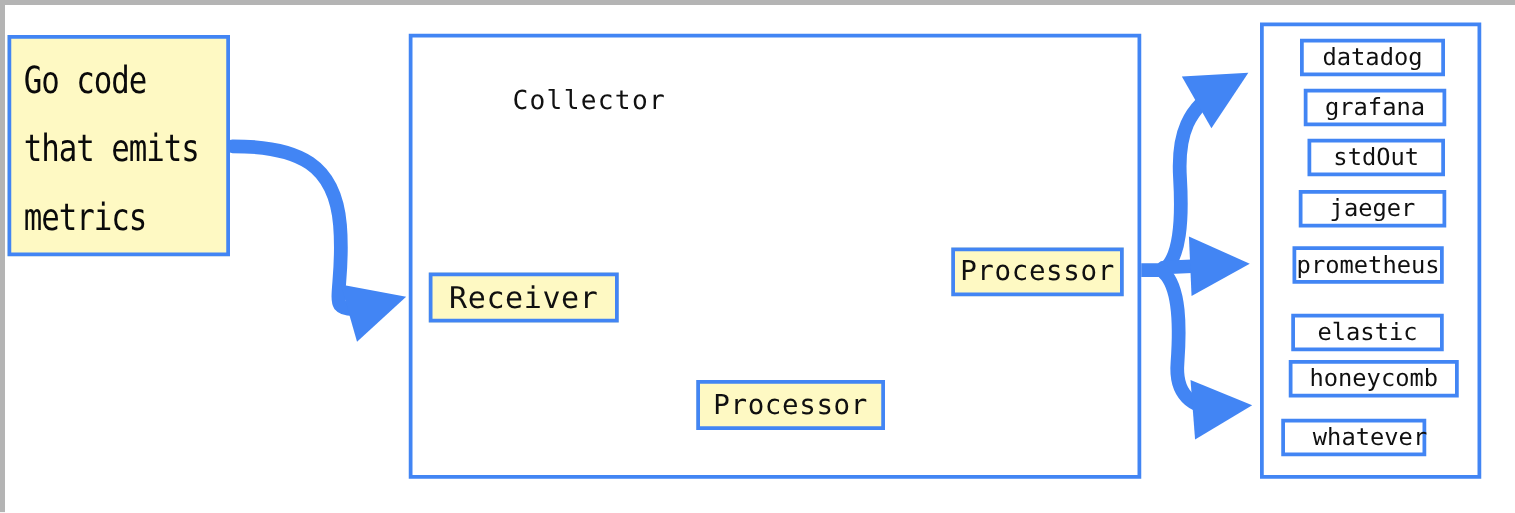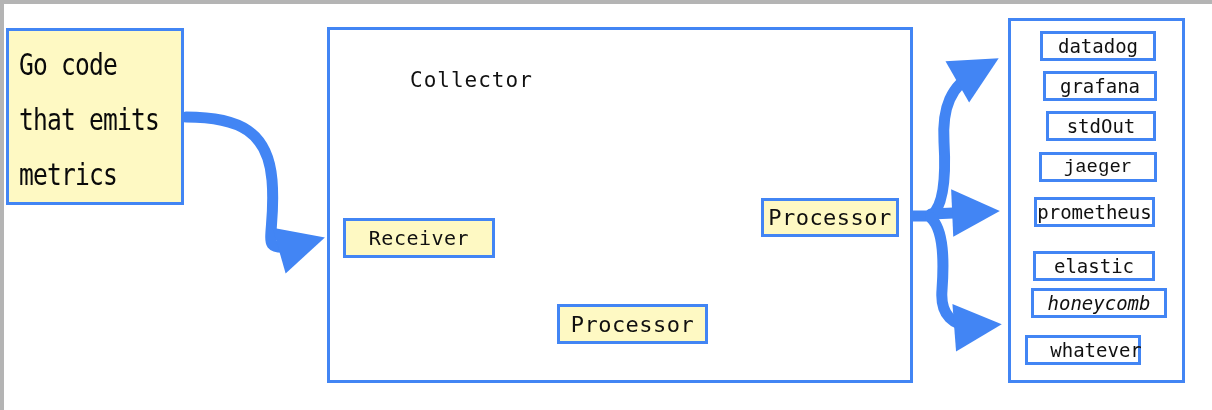--- a/index.html
+++ b/index.html
@@ -81,21 +81,21 @@
     position: absolute;
     left: 410px; top: 68px;
     font-size: 21px;
     letter-spacing: 1px;
     color: #111111;
     font-family: "DejaVu Sans Mono", monospace;
   }
   #receiver-node {
     left: 343px; top: 218px;
     width: 152px; height: 40px;
-    font-size: 20px;
+    font-size: 24px;
     letter-spacing: 0.5px;
   }
   #processor-node {
     left: 557px; top: 284px;
     width: 151px; height: 40px;
     font-size: 22px;
     letter-spacing: 0.5px;
     margin-top: 20px;
   }
   #exporter-node {
@@ -177,21 +177,21 @@
 
   <div class="node" id="receiver-node">Receiver</div>
   <div class="node" id="processor-node">Processor</div>
   <div class="node" id="exporter-node">Processor</div>
 
   <div class="container-box" id="backends-box"></div>
 
   <div class="backend-item" style="left:1040px; top:31px;  width:116px;">datadog</div>
   <div class="backend-item" style="left:1043px; top:71px;  width:114px;">grafana</div>
   <div class="backend-item" style="left:1046px; top:111px; width:110px;text-align:right;">stdOut</div>
-  <div class="backend-item" style="left:1039px; top:152px; width:118px;font-family:Liberation Mono, monospace;">jaeger</div>
+  <div class="backend-item" style="left:1039px; top:152px; width:118px;">jaeger</div>
   <div class="backend-item" style="left:1034px; top:197px; width:121px;">prometheus</div>
   <div class="backend-item" style="left:1033px; top:251px; width:122px;">elastic</div>
-  <div class="backend-item" style="left:1031px; top:288px; width:136px;font-style:italic;">honeycomb</div>
+  <div class="backend-item" style="left:1031px; top:288px; width:136px;">honeycomb</div>
   <div class="backend-item" style="left:1025px; top:335px; width:116px;padding-left:26px;">whatever</div>
 
   <div id="edge-top"></div>
   <div id="edge-left"></div>
 </div>
 
 </body></html>

